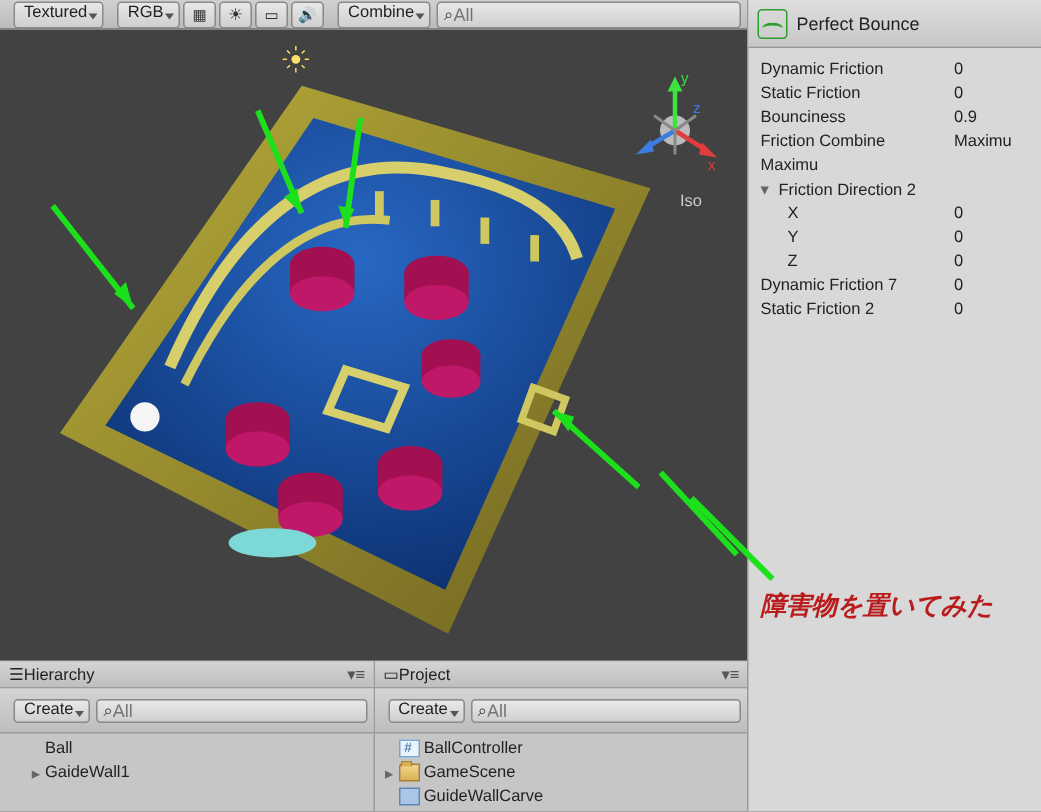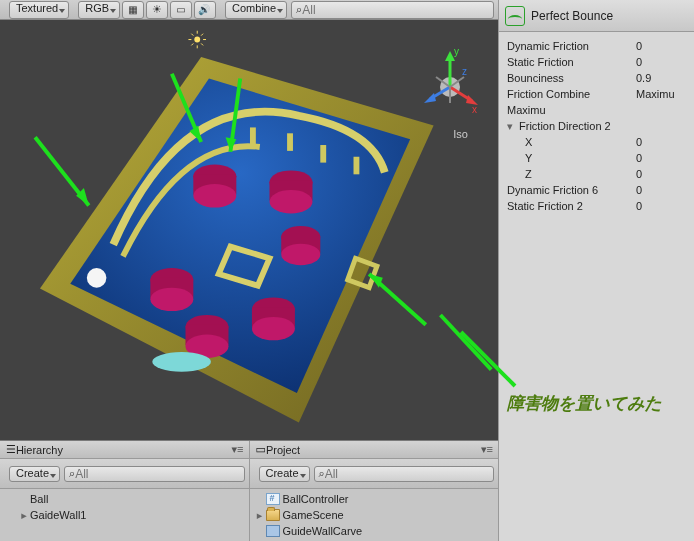--- a/index.html
+++ b/index.html
@@ -46,21 +46,21 @@
   .insp-mat-icon { width:20px; height:20px; border:1px solid #2aa02a; border-radius:3px; margin-right:6px; position:relative; }
   .insp-mat-icon::after { content:""; position:absolute; left:2px; top:8px; width:14px; height:8px; border-top:2px solid #2aa02a; border-radius: 14px 14px 0 0 / 8px 8px 0 0; }
   .insp-title { font-size:12px; color:#222; }
   .insp-body { flex:1; padding:6px 8px; position:relative; }
   .prop-row { height:16px; display:flex; align-items:center; }
   .prop-label { flex:1; font-size:11px; color:#222; }
   .prop-value { width:50px; font-size:11px; color:#222; overflow:hidden; white-space:nowrap; }
   .fold { color:#666; width:12px; display:inline-block; }
   .indent { padding-left:18px; }
   .annot-arrow { position:absolute; }
-  .annot-text { position:absolute; left:8px; top:360px; font-size:17px; font-weight:bold; font-style:italic; color:#4d7c0f; letter-spacing:0px; }
+  .annot-text { position:absolute; left:8px; top:360px; font-size:17px; font-weight:bold; font-style:italic; color:#b91c1c; letter-spacing:0px; }
 
 </style>
 </head>
 <body>
 
 <div class="root">
   <div class="left-col">
 
     <div class="top-toolbar">
       <div class="tb-dd">
@@ -303,21 +303,21 @@
           </div>
           <div class="prop-row indent">
             <span class="prop-label">Y</span>
             <span class="prop-value">0</span>
           </div>
           <div class="prop-row indent">
             <span class="prop-label">Z</span>
             <span class="prop-value">0</span>
           </div>
           <div class="prop-row">
-            <span class="prop-label">Dynamic Friction 6</span>
+            <span class="prop-label">Dynamic Friction 7</span>
             <span class="prop-value">0</span>
           </div>
           <div class="prop-row">
             <span class="prop-label">Static Friction 2</span>
             <span class="prop-value">0</span>
           </div>
         </div>
 
       <svg class="annot-arrow" style="left:-42px; top:296px;" width="60" height="60">
         <line x1="58" y1="58" x2="4" y2="4" stroke="#1de01d" stroke-width="4"></line>

